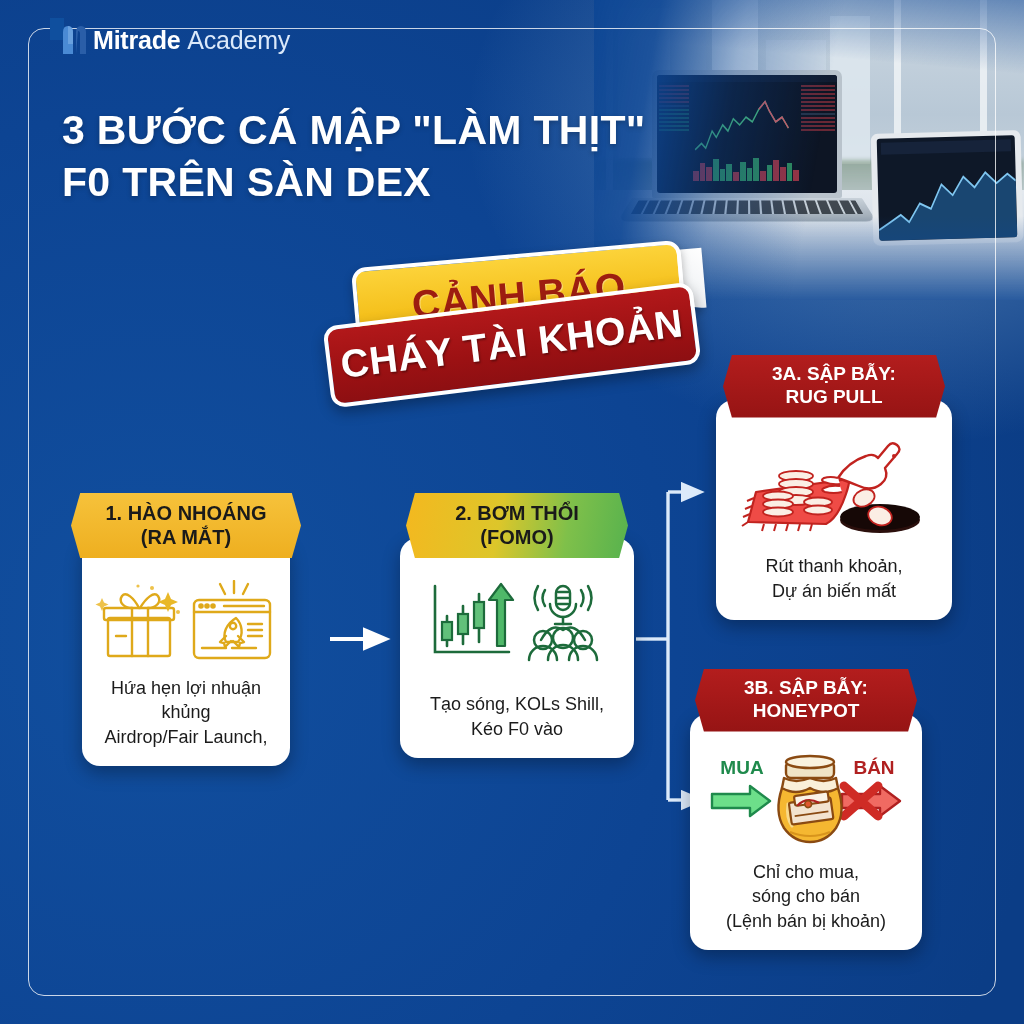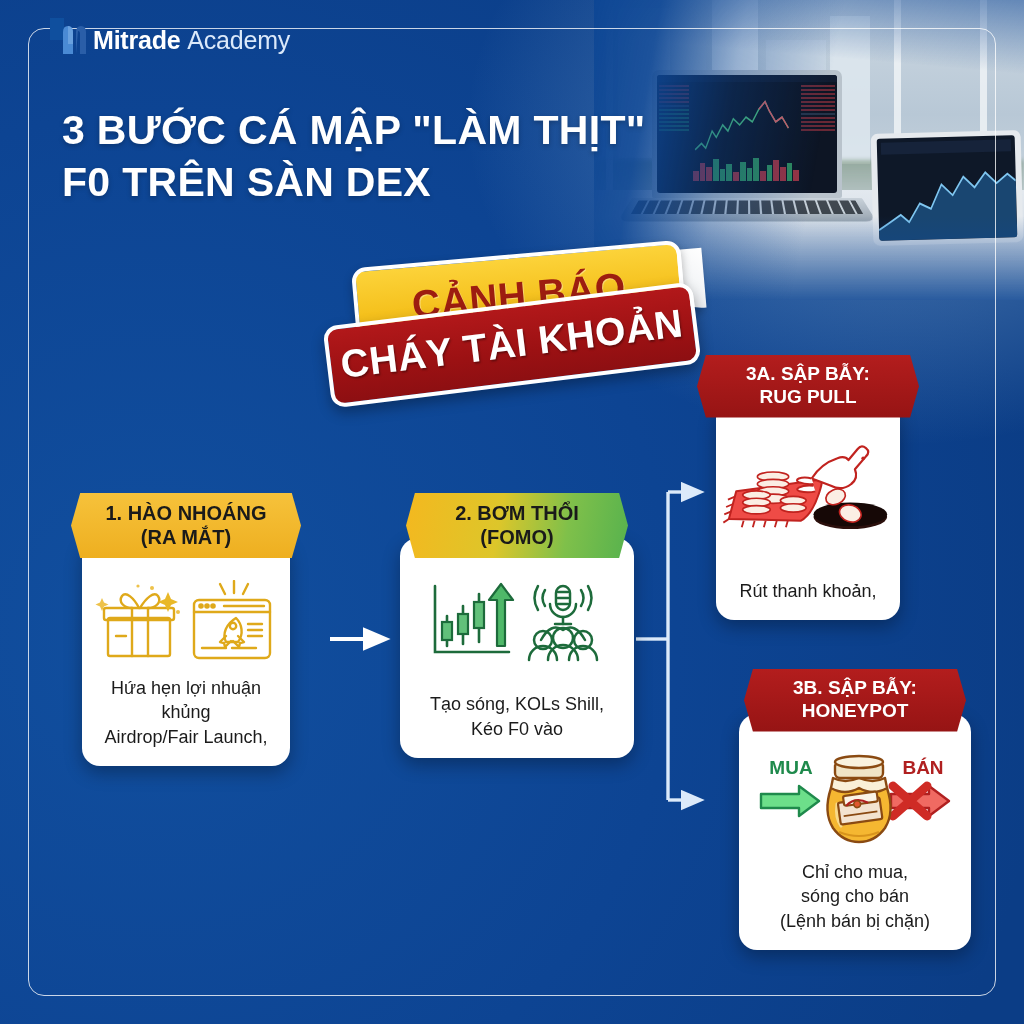--- a/index.html
+++ b/index.html
@@ -200,24 +200,24 @@
   }
   .card-ico { position:absolute; left:0; right:0; display:flex; align-items:center; justify-content:center; }
 
   
   #card1 { left:82px; top:538px; width:208px; height:228px; }
   #card1 .card-hdr { width:230px; font-size:20px; top:-45px; }
   #card1 .card-ico { top:38px; height:92px; }
   #card2 { left:400px; top:538px; width:234px; height:220px; }
   #card2 .card-hdr { width:222px; font-size:20px; top:-45px; }
   #card2 .card-ico { top:38px; height:92px; }
-  #card3a { left:716px; top:400px; width:184px; height:220px; }
+  #card3a { left:716px; top:400px; width:236px; height:220px; }
   #card3a .card-hdr { width:222px; font-size:19px; top:-45px; }
   #card3a .card-ico { top:34px; height:100px; }
-  #card3b { left:739px; top:714px; width:232px; height:236px; }
+  #card3b { left:690px; top:714px; width:232px; height:236px; }
   #card3b .card-hdr { width:222px; font-size:19px; top:-45px; }
   #card3b .card-ico { top:34px; height:96px; }
 
   
   .conn { position:absolute; left:0; top:0; width:1024px; height:1024px; pointer-events:none; }
 </style>
 </head>
 <body>
 
 <div id="stage">
@@ -501,20 +501,21 @@
         <path d="M106 52 q-10 -1 -16 2 q-4 2 1 4 q9 2 17 0" fill="#ffffff" stroke="#c1231f" stroke-width="2.2"></path>
         <circle cx="160" cy="22" r="2" fill="#c1231f"></circle>
         <g fill="#fbeee4" stroke="#c1231f" stroke-width="1.8">
           <ellipse cx="130" cy="64" rx="11" ry="8" transform="rotate(-24 130 64)"></ellipse>
           <ellipse cx="146" cy="82" rx="12" ry="9" transform="rotate(18 146 82)"></ellipse>
         </g>
       </svg>
     </div>
     <div class="card-cap">
       <div>Rút thanh khoản,</div>
+      <div>Dự án biến mất</div>
     </div>
   </div>
 
   <div class="card" id="card3b">
     <div class="card-hdr red">
       <div>3B. SẬP BẪY:</div>
       <div>HONEYPOT</div>
     </div>
     <div class="card-ico">
       <svg width="208" height="96" viewBox="0 0 208 96">
@@ -538,17 +539,17 @@
           <rect x="94" y="46" width="34" height="10" rx="2" fill="#fbf3e6" stroke="#8a4a12" stroke-width="2.2"></rect>
           <path d="M96 56 q10 -8 22 0" fill="none" stroke="#b02020" stroke-width="2.2"></path>
           <circle cx="107" cy="56" r="3.4" fill="#e0572e" stroke="#8a4a12" stroke-width="1.6"></circle>
           <line x1="92" y1="66" x2="126" y2="66" stroke="#8a4a12" stroke-width="1.8"></line>
         </g>
       </svg>
     </div>
     <div class="card-cap">
       <div>Chỉ cho mua,</div>
       <div>sóng cho bán</div>
-      <div>(Lệnh bán bị chặn)</div>
+      <div>(Lệnh bán bị khoản)</div>
     </div>
   </div>
 
 </div>
 
 </body></html>

